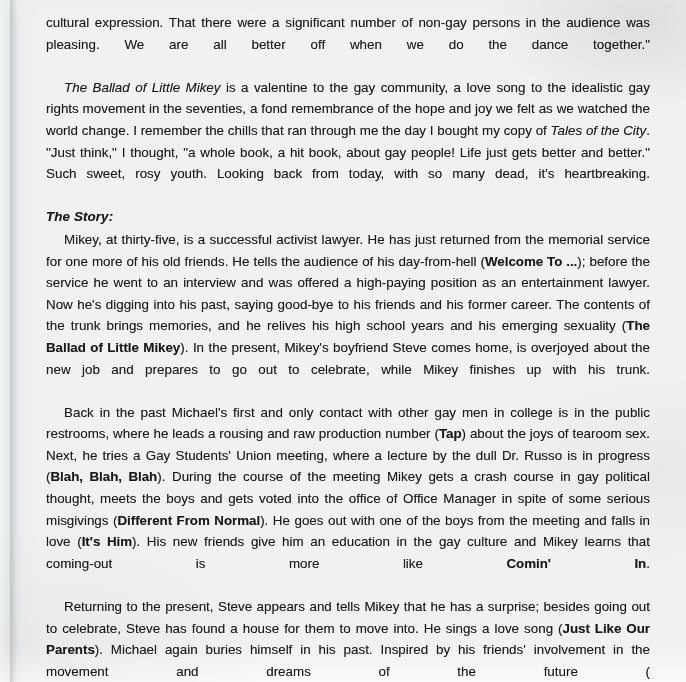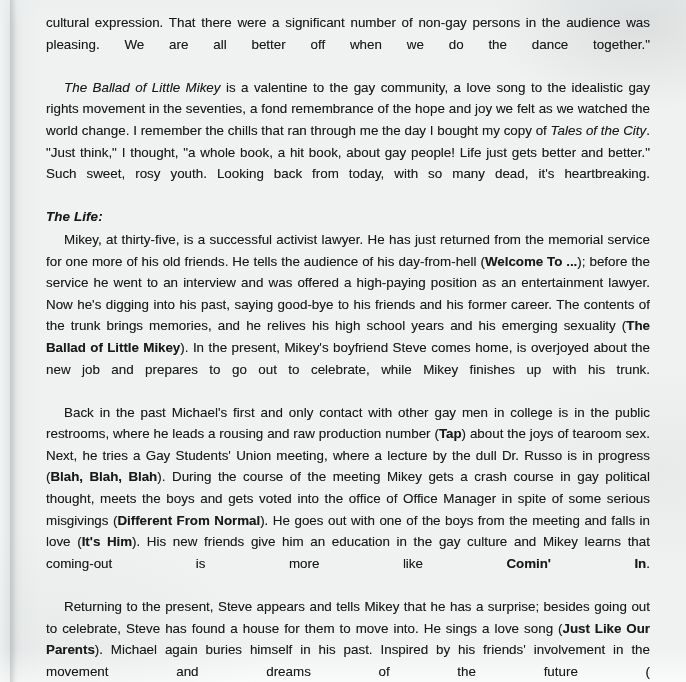--- a/index.html
+++ b/index.html
@@ -119,21 +119,21 @@
 
   <div class="scan-gutter"></div>
 
   <div id="text-column">
 
     <p class="flush"><span>cultural expression.  That there were a significant number of non-gay persons in the audience was pleasing.  We are all better off when we do the dance together."</span></p>
 
     <p class="indent"><span class="it">The Ballad of Little Mikey</span><span> is a valentine to the gay community, a love song to the idealistic gay rights movement in the seventies, a fond remembrance of the hope and joy we felt as we watched the world change.  I remember the chills that ran through me the day I bought my copy of </span><span class="it">Tales of the City</span><span>.  "Just think," I thought, "a whole book, a hit book, about gay people!  Life just gets better and better."   Such sweet, rosy youth.   Looking back from today, with so many dead, it's heartbreaking.</span></p>
 
 
-    <p class="section-heading">The Life:</p>
+    <p class="section-heading">The Story:</p>
 
     <p class="indent"><span>Mikey, at thirty-five, is a successful activist lawyer.  He has just returned from the memorial service for one more of his old friends.  He tells the audience of his day-from-hell (</span><span class="bd">Welcome To ...</span><span>); before the service he went to an interview and was offered a high-paying position as an entertainment lawyer.  Now he's digging into his past, saying good-bye to his friends and his former career.  The contents of the trunk brings memories, and he relives his high school years and his emerging sexuality (</span><span class="bd">The Ballad of Little Mikey</span><span>).  In the present, Mikey's boyfriend Steve comes home, is overjoyed about the new job and prepares to go out to celebrate, while Mikey finishes up with his trunk.</span></p>
 
     <p class="indent"><span>Back in the past Michael's first and only contact with other gay men in college is in the public restrooms, where he leads a rousing and raw production number (</span><span class="bd">Tap</span><span>) about the joys of tearoom sex.  Next, he tries a Gay Students' Union meeting, where a lecture by the dull Dr. Russo is in progress (</span><span class="bd">Blah, Blah, Blah</span><span>).  During the course of the meeting Mikey gets a crash course in gay political thought, meets the boys and gets voted into the office of Office Manager in spite of some serious misgivings (</span><span class="bd">Different From Normal</span><span>).  He goes out with one of the boys from the meeting and falls in love (</span><span class="bd">It's Him</span><span>).  His new friends give him an education in the gay culture and Mikey learns that coming-out is more like </span><span class="bd">Comin' In</span><span>.</span></p>
 
     <p class="indent"><span>Returning to the present, Steve appears and tells Mikey that he has a surprise; besides going out to celebrate, Steve has found a house for them to move into.  He sings a love song (</span><span class="bd">Just Like Our Parents</span><span>).  Michael again buries himself in his past.  Inspired by his friends' involvement in the movement and dreams of the future (</span></p>
 
   </div>
 </div>
 

